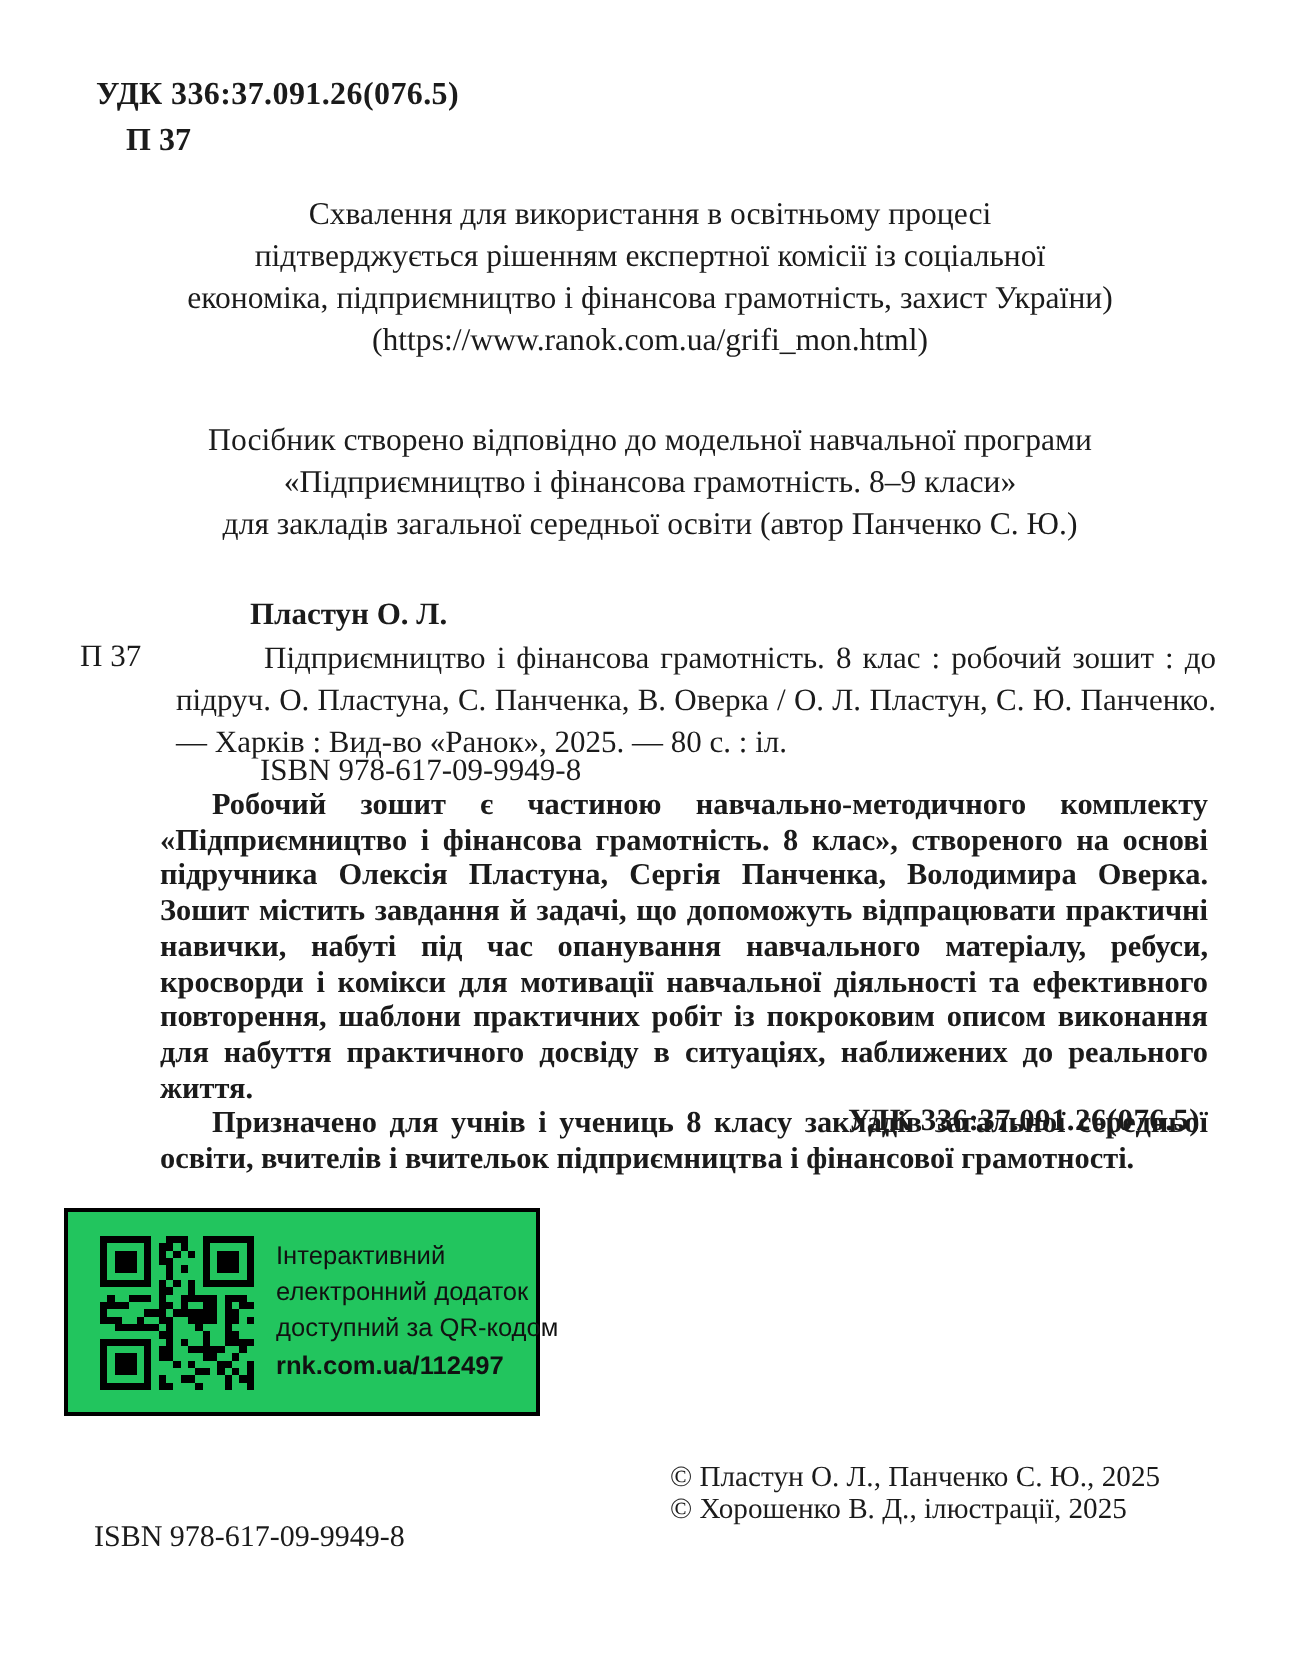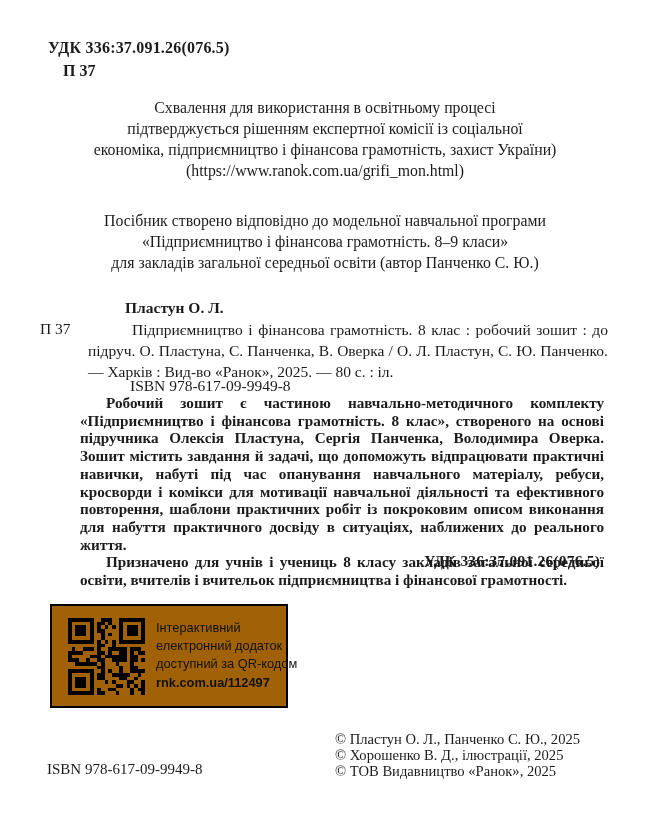--- a/index.html
+++ b/index.html
@@ -23,22 +23,22 @@
   .card-entry  { left: 88px;  top: 319px; width: 520px; font-size: 15.5px; line-height: 21px;
                  text-align: justify; text-indent: 44px; }
   .card-isbn   { left: 130px; top: 377px; font-size: 15.5px; }
 
   .annotation  { left: 80px; top: 394px; width: 524px; font-size: 15.2px; line-height: 17.7px;
                  text-align: justify; font-weight: bold; }
   .annotation p { margin: 0; text-indent: 26px; }
 
   .udk-bottom  { right: 50px; top: 552px; font-size: 15.5px; font-weight: bold; letter-spacing: .2px; }
 
-  .qr-panel    { left: 50px; top: 604px; width: 238px; height: 104px;
-                 border: 2px solid #000; box-sizing: border-box; background: #a16207; }
+  .qr-panel    { left: 32px; top: 604px; width: 238px; height: 104px;
+                 border: 2px solid #000; box-sizing: border-box; background: #22c55e; }
   .qr-code     { position: absolute; left: 16px; top: 12px; width: 77px; height: 77px; }
   .qr-text     { position: absolute; left: 104px; top: 13px; width: 130px;
                  font-family: "Liberation Sans", sans-serif; font-size: 12.8px; line-height: 18.2px;
                  color: #111; }
   .qr-text div { white-space: nowrap; }
   .qr-link     { font-weight: bold; }
 
   .footer-isbn { left: 47px; top: 761px; font-size: 15px; }
   .copyrights  { left: 335px; top: 731px; font-size: 14.6px; line-height: 16.2px; }
   .copyrights div { white-space: nowrap; }
@@ -309,14 +309,13 @@
     <div>доступний за QR-кодом</div>
     <div class="qr-link">rnk.com.ua/112497</div>
   </div>
 </div>
 
 <div class="abs footer-isbn">ISBN 978-617-09-9949-8</div>
 
 <div class="abs copyrights">
   <div>©  Пластун О. Л., Панченко С. Ю., 2025</div>
   <div>©  Хорошенко В. Д., ілюстрації, 2025</div>
-  <div>©  ТОВ Видавництво «Ранок», 2025</div>
 </div>
 
 </body></html>

